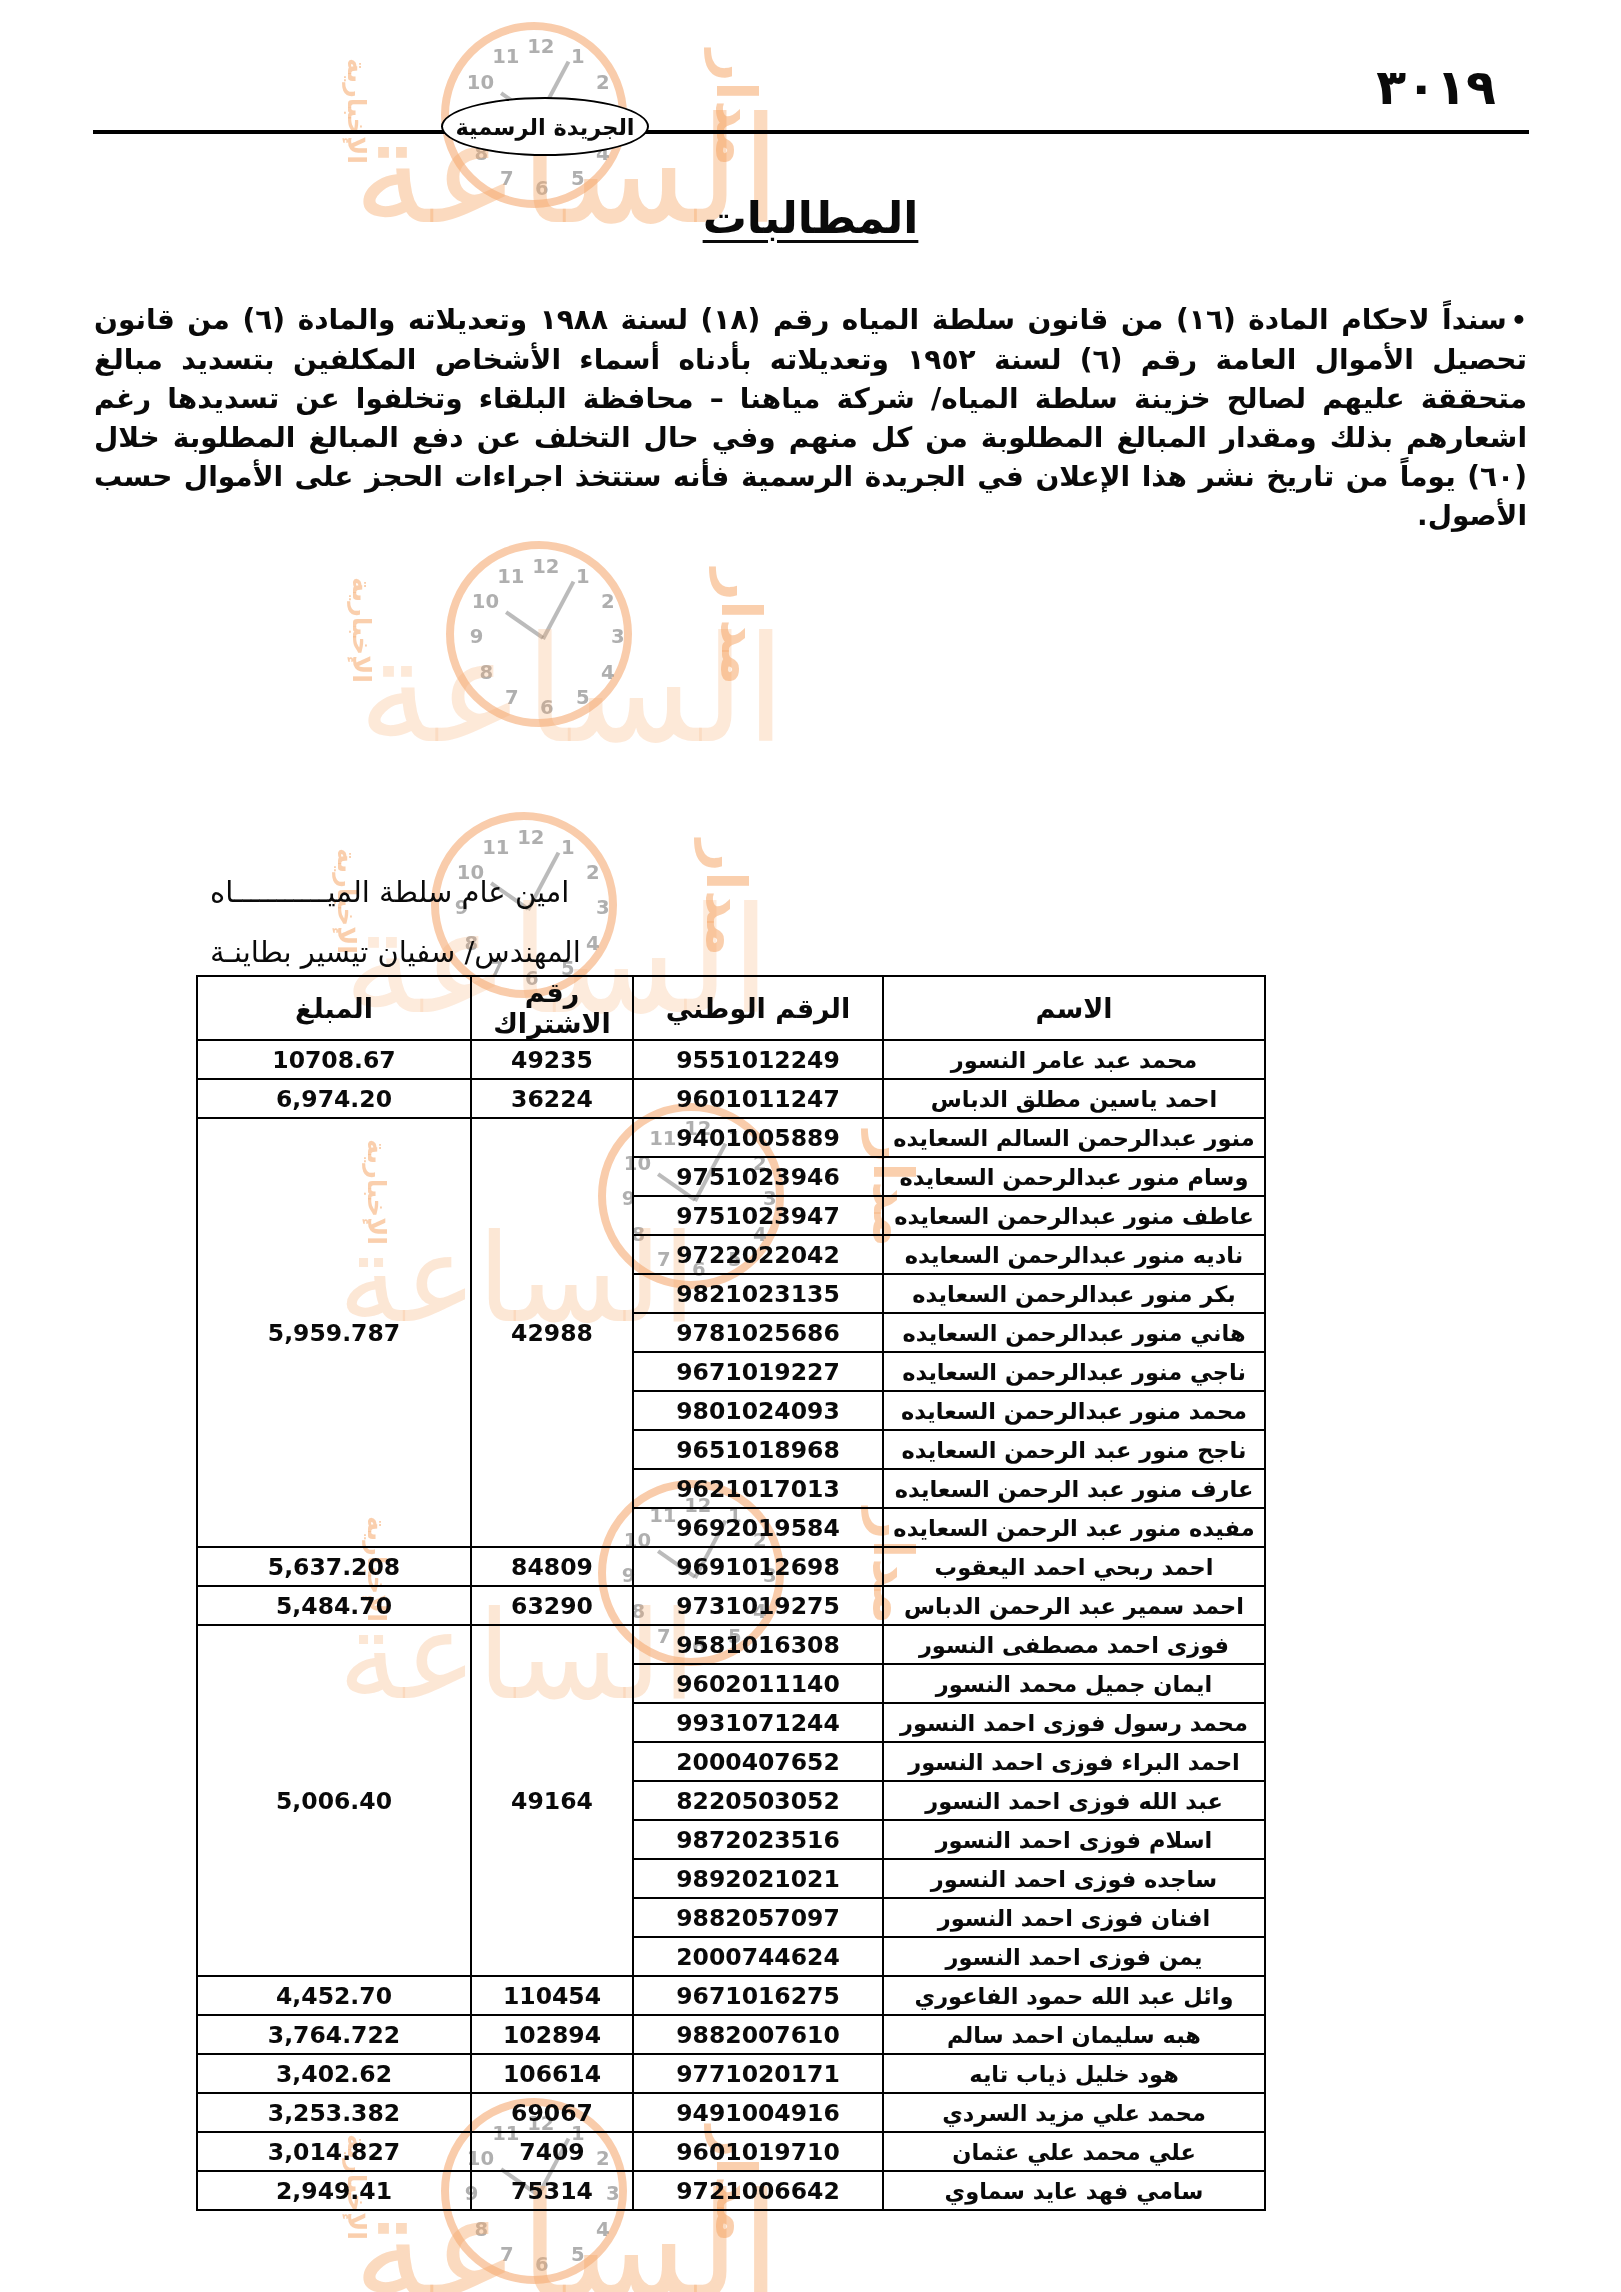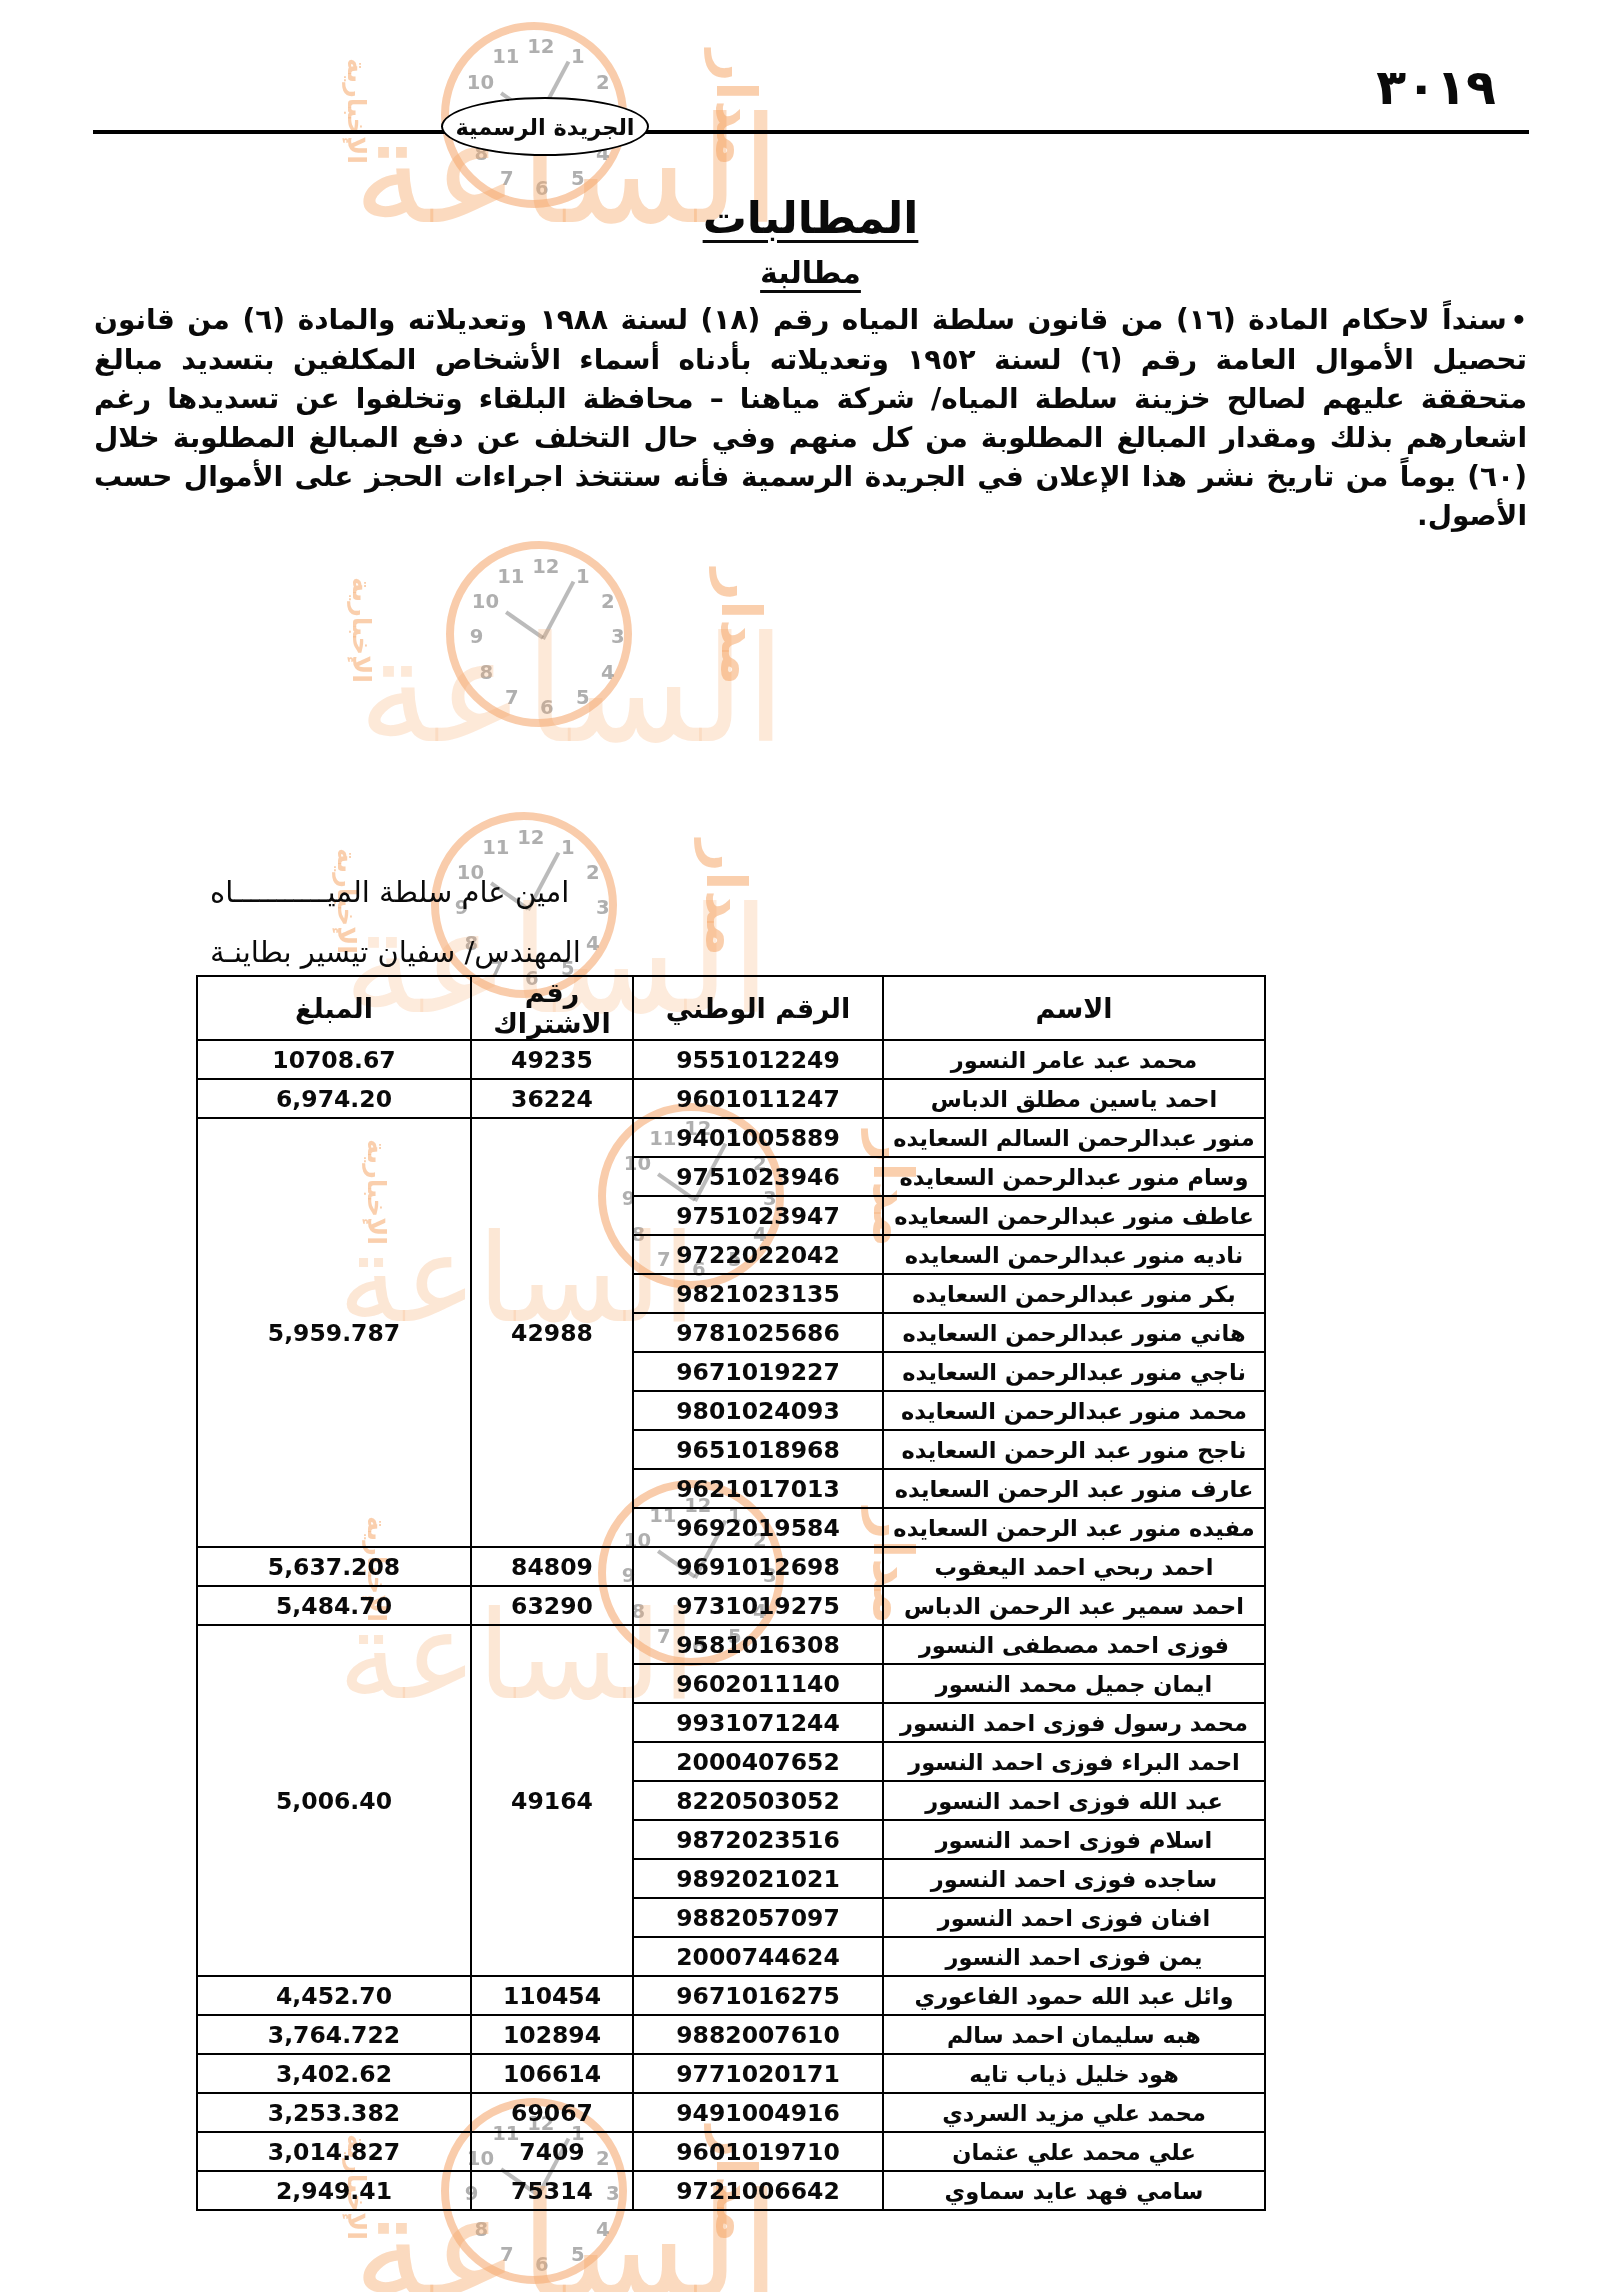--- a/index.html
+++ b/index.html
@@ -190,23 +190,20 @@
 
   <div class="page-number">٣٠١٩</div>
   <div class="header-rule"></div>
   <div class="journal-oval">
     <span>الجريدة الرسمية</span>
   </div>
 
   <div class="main-title">
     <span class="u">المطالبات</span>
   </div>
-  <div class="sub-title">
-    <span class="u">مطالبة</span>
-  </div>
 
   <div class="notice">
     <span class="bullet">•</span><span>سنداً لاحكام المادة (١٦) من قانون سلطة المياه رقم (١٨) لسنة ١٩٨٨ وتعديلاته والمادة (٦) من قانون تحصيل الأموال العامة رقم (٦) لسنة ١٩٥٢ وتعديلاته بأدناه أسماء الأشخاص المكلفين بتسديد مبالغ متحققة عليهم لصالح خزينة سلطة المياه/ شركة مياهنا – محافظة البلقاء وتخلفوا عن تسديدها رغم اشعارهم بذلك ومقدار المبالغ المطلوبة من كل منهم وفي حال التخلف عن دفع المبالغ المطلوبة خلال (٦٠) يوماً من تاريخ نشر هذا الإعلان في الجريدة الرسمية فأنه ستتخذ اجراءات الحجز على الأموال حسب الأصول.</span>
   </div>
 
   <div class="sig sig-1">امين عام سلطة الميـــــــــــاه</div>
   <div class="sig sig-2">المهندس/ سفيان تيسير بطاينـة</div>
 
   <table class="claims">
     <colgroup>

